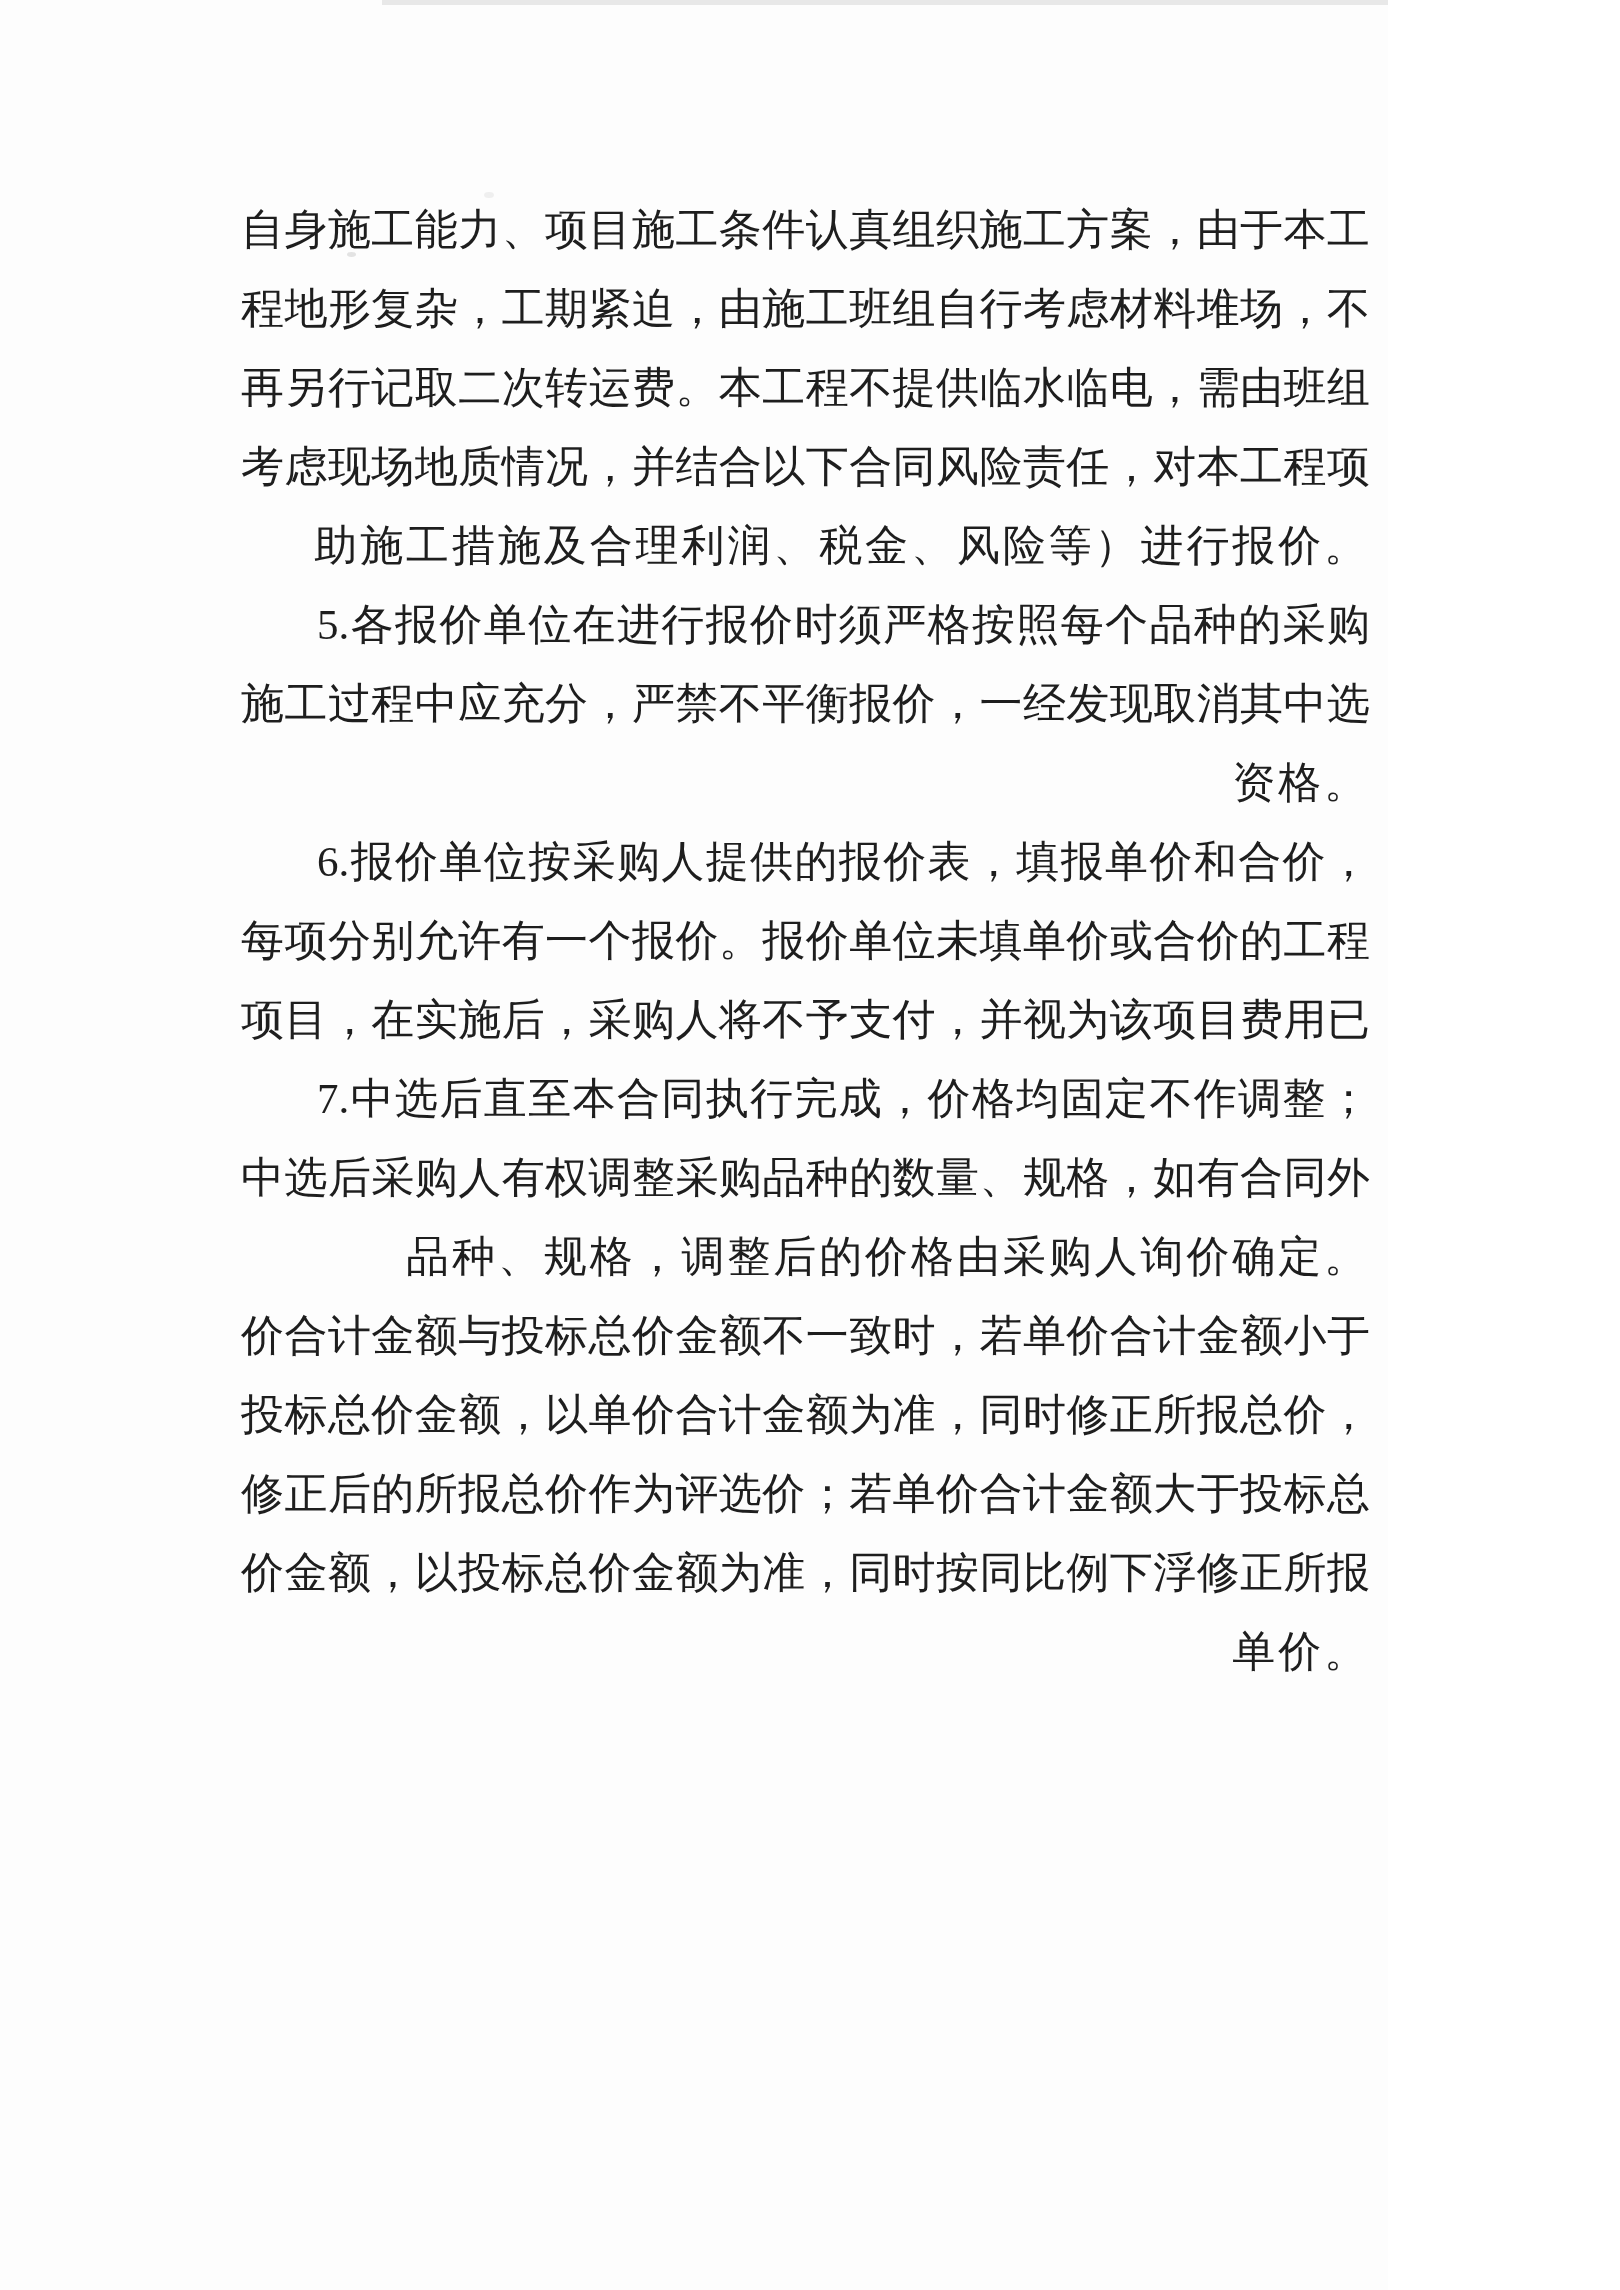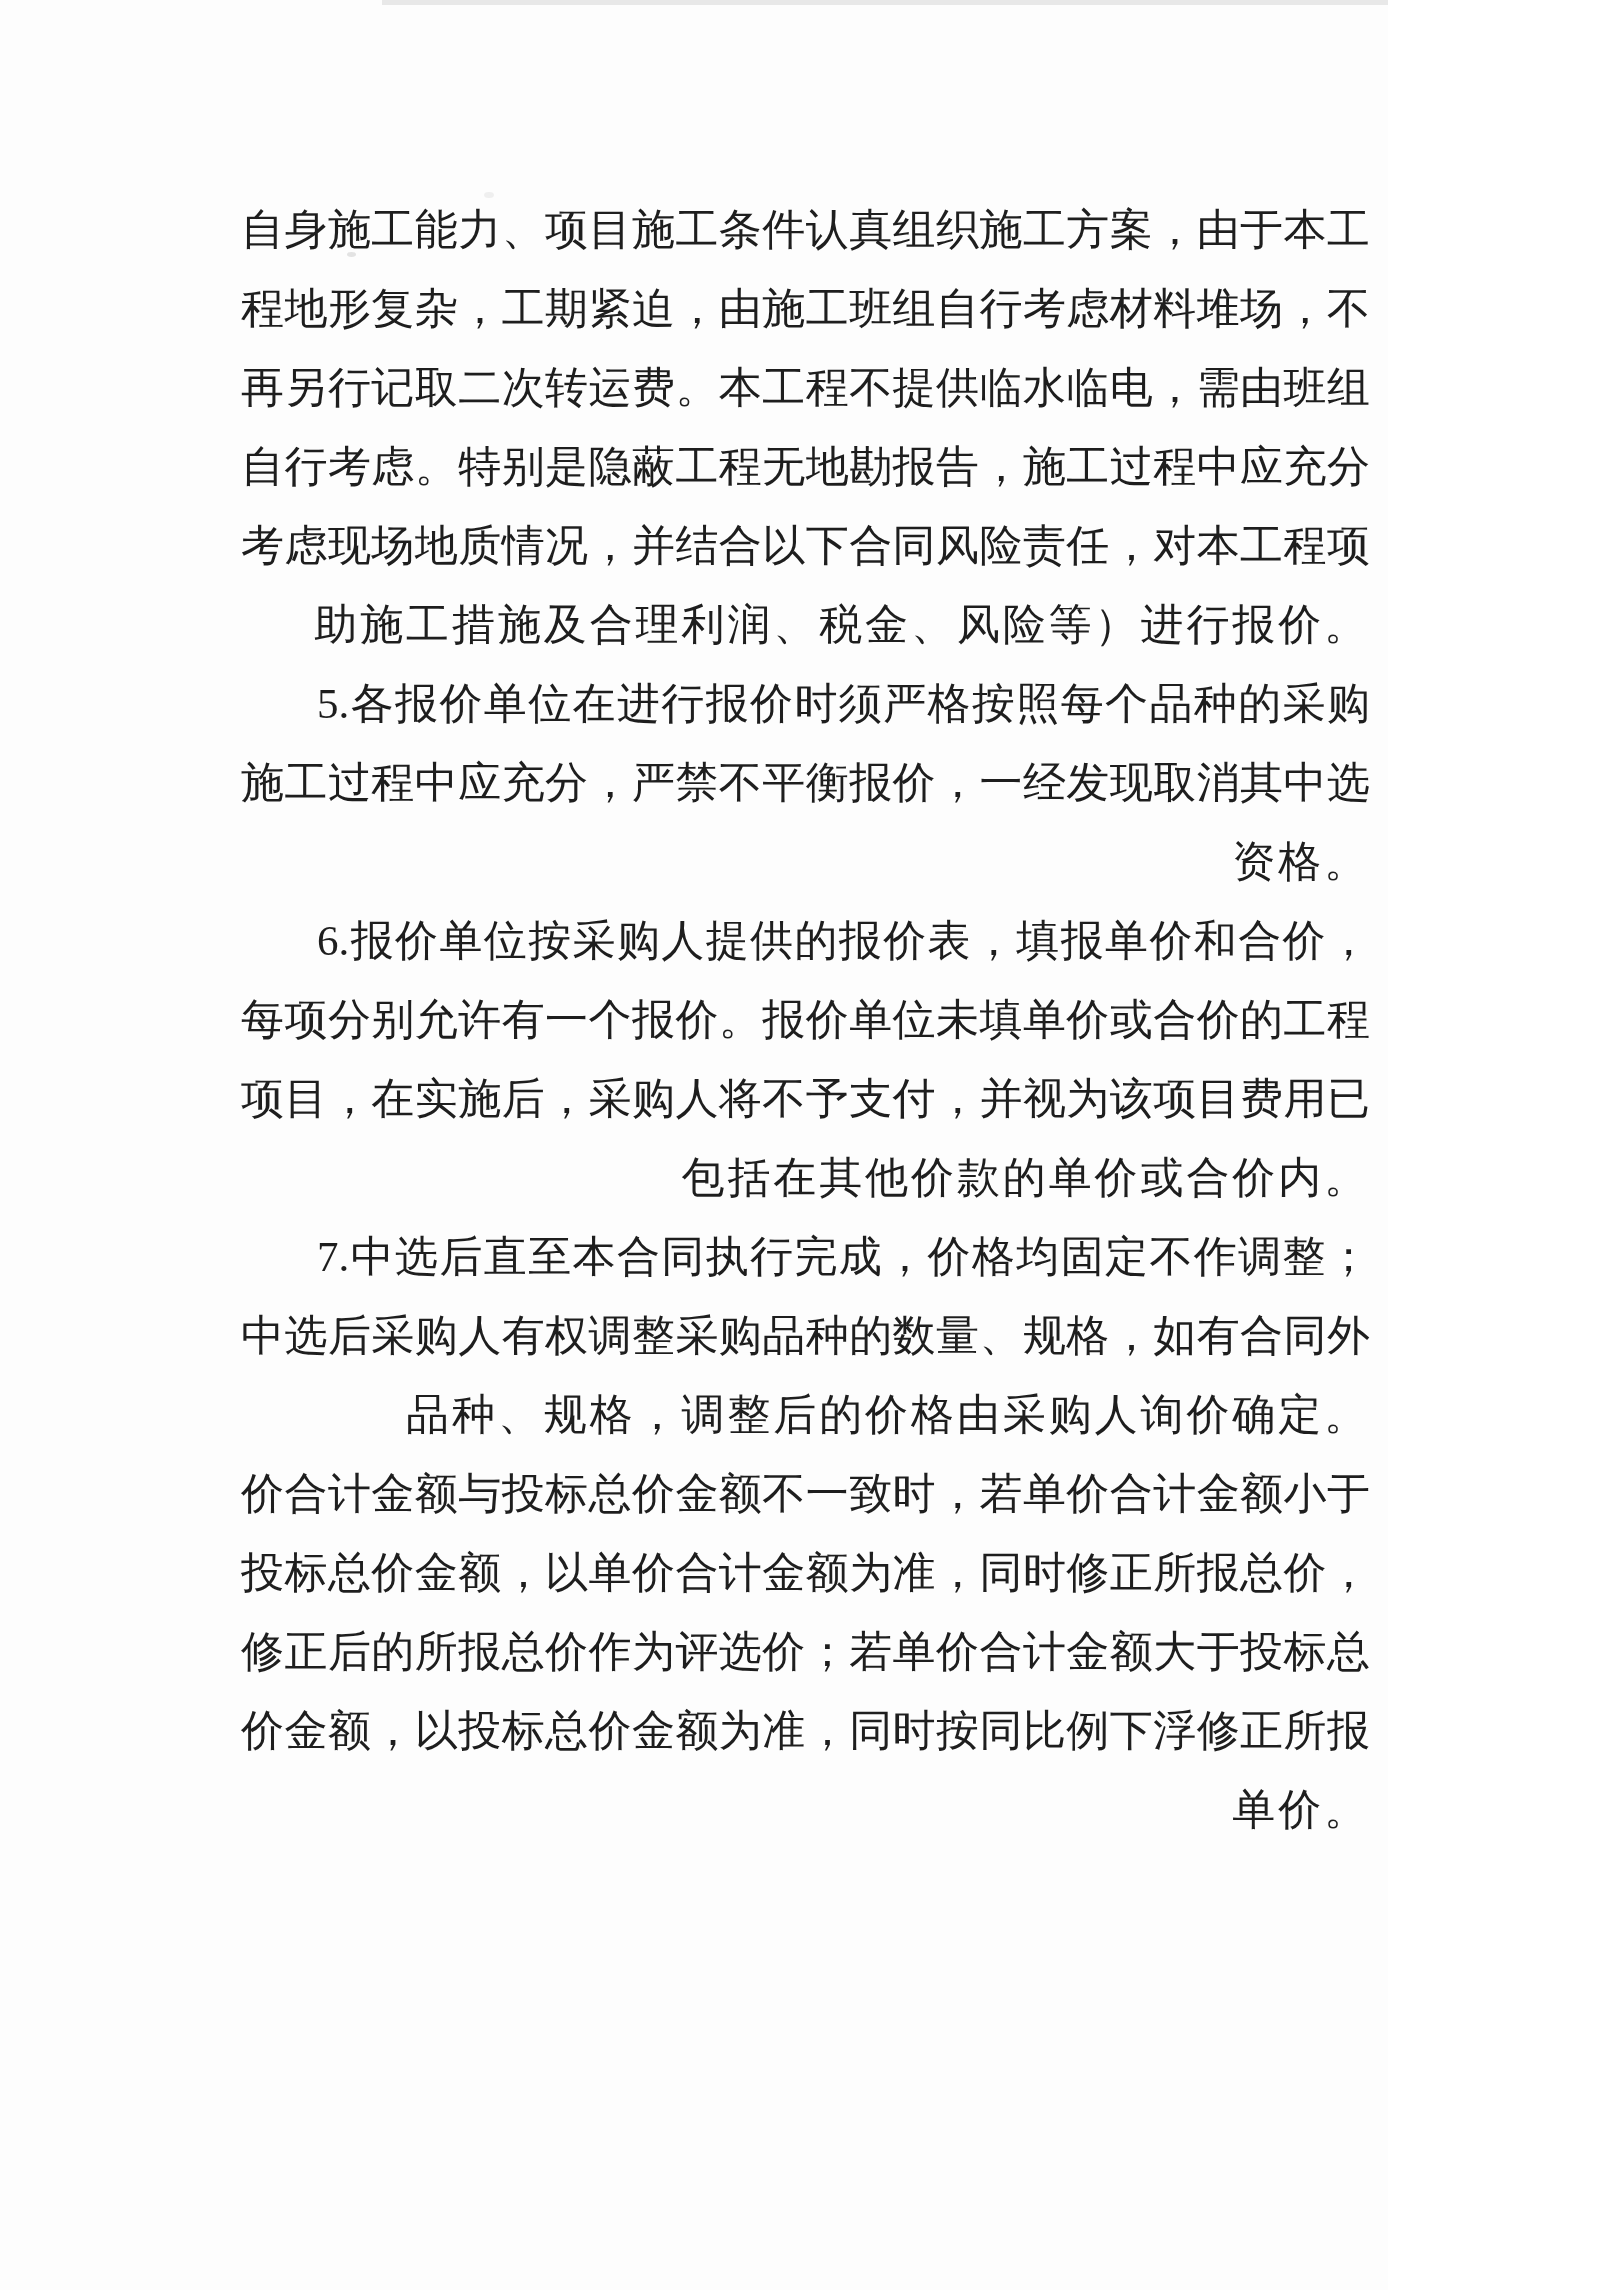--- a/index.html
+++ b/index.html
@@ -87,30 +87,28 @@
 <div class="sheet">
   <div class="top-band"></div>
   <div class="right-line"></div>
   <div class="speck-1"></div>
   <div class="speck-2"></div>
 
   <div class="textblock">
     <div class="line j">自身施工能力、项目施工条件认真组织施工方案，由于本工</div>
     <div class="line j">程地形复杂，工期紧迫，由施工班组自行考虑材料堆场，不</div>
     <div class="line j">再另行记取二次转运费。本工程不提供临水临电，需由班组</div>
-    <div class="line j">自行考虑。特别是隐蔽工程无地勘报告，施工过程中应充分</div>
     <div class="line j">考虑现场地质情况，并结合以下合同风险责任，对本工程项</div>
     <div class="line end">助施工措施及合理利润、税金、风险等）进行报价。</div>
     <div class="line j ind">5.各报价单位在进行报价时须严格按照每个品种的采购</div>
     <div class="line j">施工过程中应充分，严禁不平衡报价，一经发现取消其中选</div>
     <div class="line end">资格。</div>
     <div class="line j ind">6.报价单位按采购人提供的报价表，填报单价和合价，</div>
     <div class="line j">每项分别允许有一个报价。报价单位未填单价或合价的工程</div>
     <div class="line j">项目，在实施后，采购人将不予支付，并视为该项目费用已</div>
-    <div class="line end">包括在其他价款的单价或合价内。</div>
     <div class="line j ind">7.中选后直至本合同执行完成，价格均固定不作调整；</div>
     <div class="line j">中选后采购人有权调整采购品种的数量、规格，如有合同外</div>
     <div class="line end">品种、规格，调整后的价格由采购人询价确定。</div>
     <div class="line j">价合计金额与投标总价金额不一致时，若单价合计金额小于</div>
     <div class="line j">投标总价金额，以单价合计金额为准，同时修正所报总价，</div>
     <div class="line j">修正后的所报总价作为评选价；若单价合计金额大于投标总</div>
     <div class="line j">价金额，以投标总价金额为准，同时按同比例下浮修正所报</div>
     <div class="line end">单价。</div>
   </div>
 </div>

